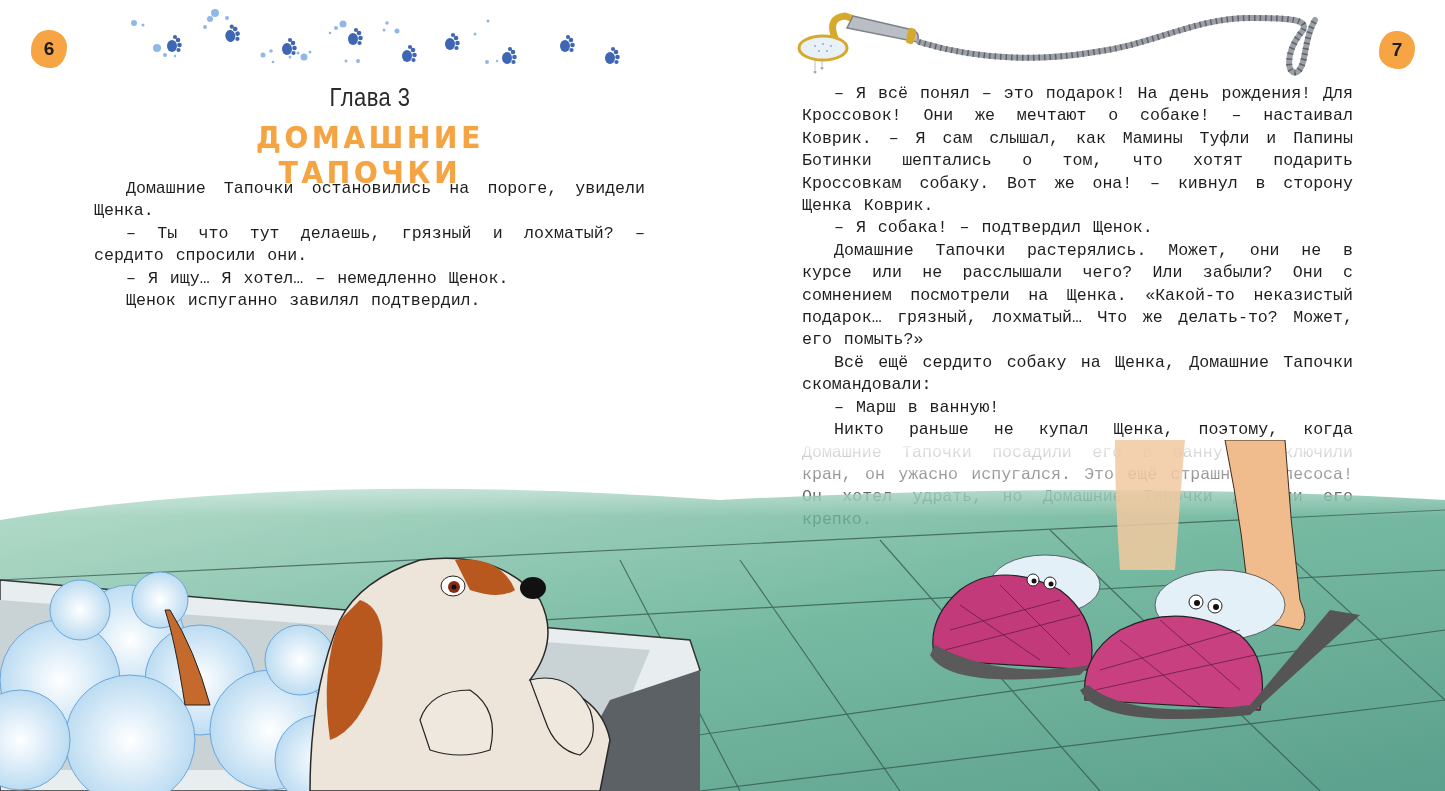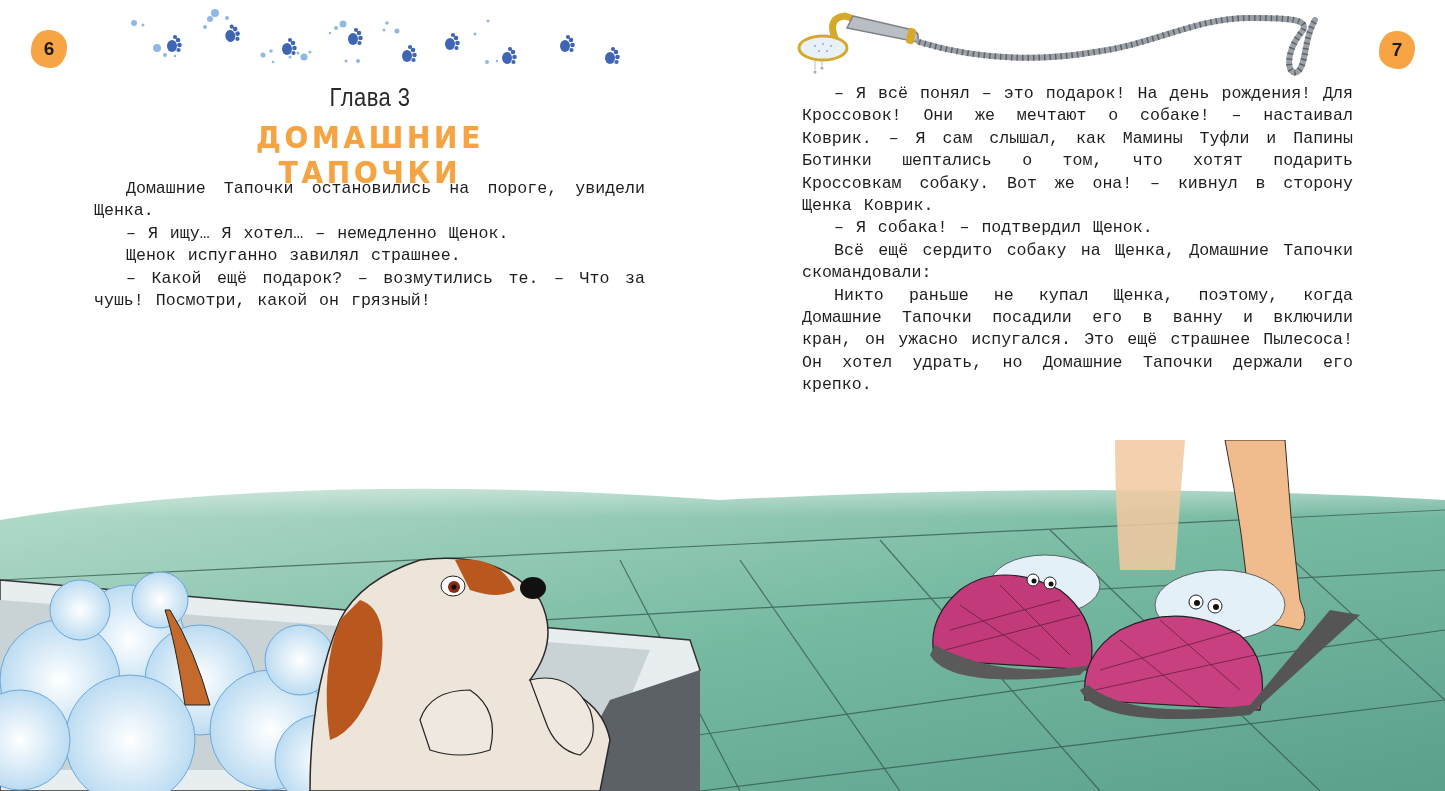--- a/index.html
+++ b/index.html
@@ -138,29 +138,31 @@
       <circle cx="27" cy="64" r="1.5" fill="#aaa"></circle>
     <path d="M 124 38 C 180 55, 240 58, 300 48 C 360 40, 400 14, 455 14 C 490 14, 520 14, 505 30 C 490 50, 492 72, 502 68 C 512 62, 508 36, 520 16" fill="none" stroke="#9aa0a6" stroke-width="6" stroke-linecap="round"></path>
     <path d="M 124 38 C 180 55, 240 58, 300 48 C 360 40, 400 14, 455 14 C 490 14, 520 14, 505 30 C 490 50, 492 72, 502 68 C 512 62, 508 36, 520 16" fill="none" stroke="#5e6369" stroke-width="6" stroke-dasharray="1.5 4"></path>
   </svg>
 
   <div class="chapter-label">Глава 3</div>
   <div class="chapter-title">ДОМАШНИЕ ТАПОЧКИ</div>
 
   <div class="col left">
     <p>Домашние Тапочки остановились на пороге, увидели Щенка.</p>
+    <p>– Ты что тут делаешь, грязный и лохматый? – сердито спросили они.</p>
     <p>– Я ищу… Я хотел… – немедленно Щенок.</p>
-    <p>Щенок испуганно завилял страшнее.</p>
-    <p>– Какой ещё подарок? – возмутились те. – Что за чушь! Посмотри, какой он грязный!</p>
+    <p>Щенок испуганно завилял подтвердил.</p>
   </div>
 
   <div class="col right">
     <p>– Я всё понял – это подарок! На день рождения! Для Кроссовок! Они же мечтают о собаке! – настаивал Коврик. – Я сам слышал, как Мамины Туфли и Папины Ботинки шептались о том, что хотят подарить Кроссовкам собаку. Вот же она! – кивнул в сторону Щенка Коврик.</p>
     <p>– Я собака! – подтвердил Щенок.</p>
+    <p>Домашние Тапочки растерялись. Может, они не в курсе или не расслышали чего? Или забыли? Они с сомнением посмотрели на Щенка. «Какой-то неказистый подарок… грязный, лохматый… Что же делать-то? Может, его помыть?»</p>
     <p>Всё ещё сердито собаку на Щенка, Домашние Тапочки скомандовали:</p>
+    <p>– Марш в ванную!</p>
     <p>Никто раньше не купал Щенка, поэтому, когда Домашние Тапочки посадили его в ванну и включили кран, он ужасно испугался. Это ещё страшнее Пылесоса! Он хотел удрать, но Домашние Тапочки держали его крепко.</p>
   </div>
 
   <svg class="illus" viewBox="0 0 1445 351" preserveAspectRatio="none">
     <defs>
       <linearGradient id="fade" x1="0" y1="0" x2="0" y2="1">
         <stop offset="0" stop-color="#ffffff" stop-opacity="1"></stop>
         <stop offset="0.22" stop-color="#ffffff" stop-opacity="0"></stop>
       </linearGradient>
       <linearGradient id="tileg" x1="0" y1="0" x2="1" y2="1">

